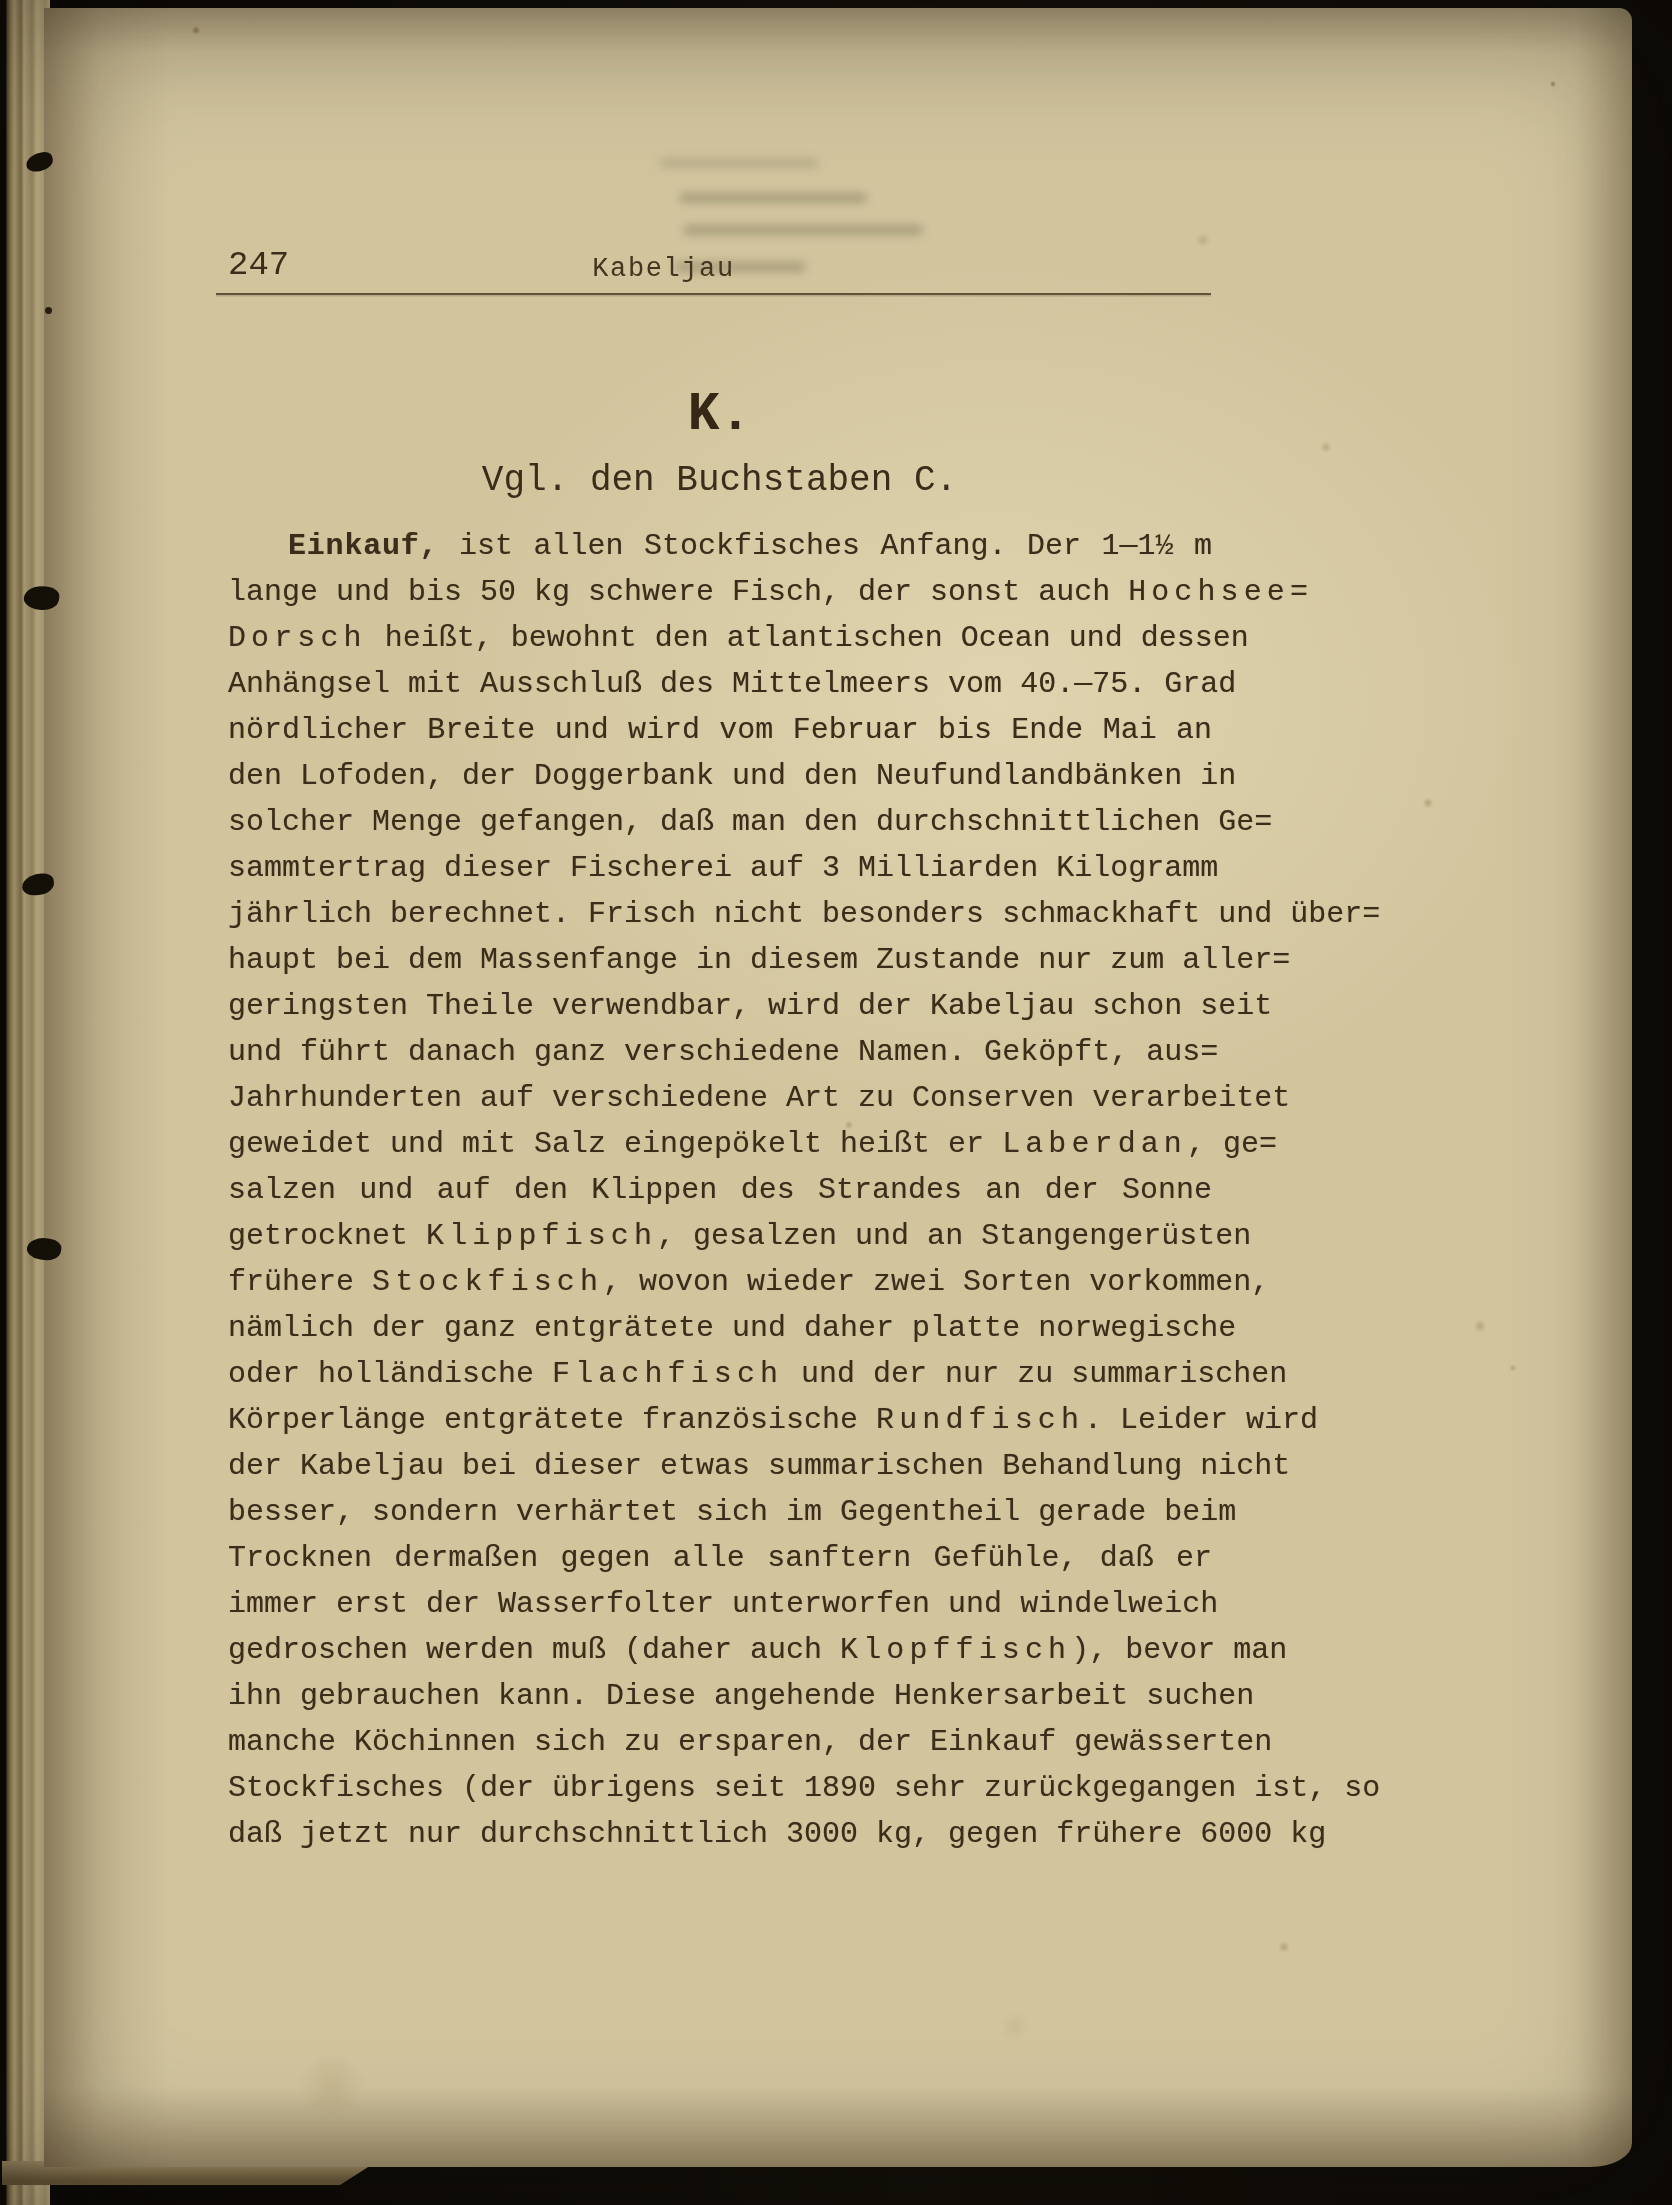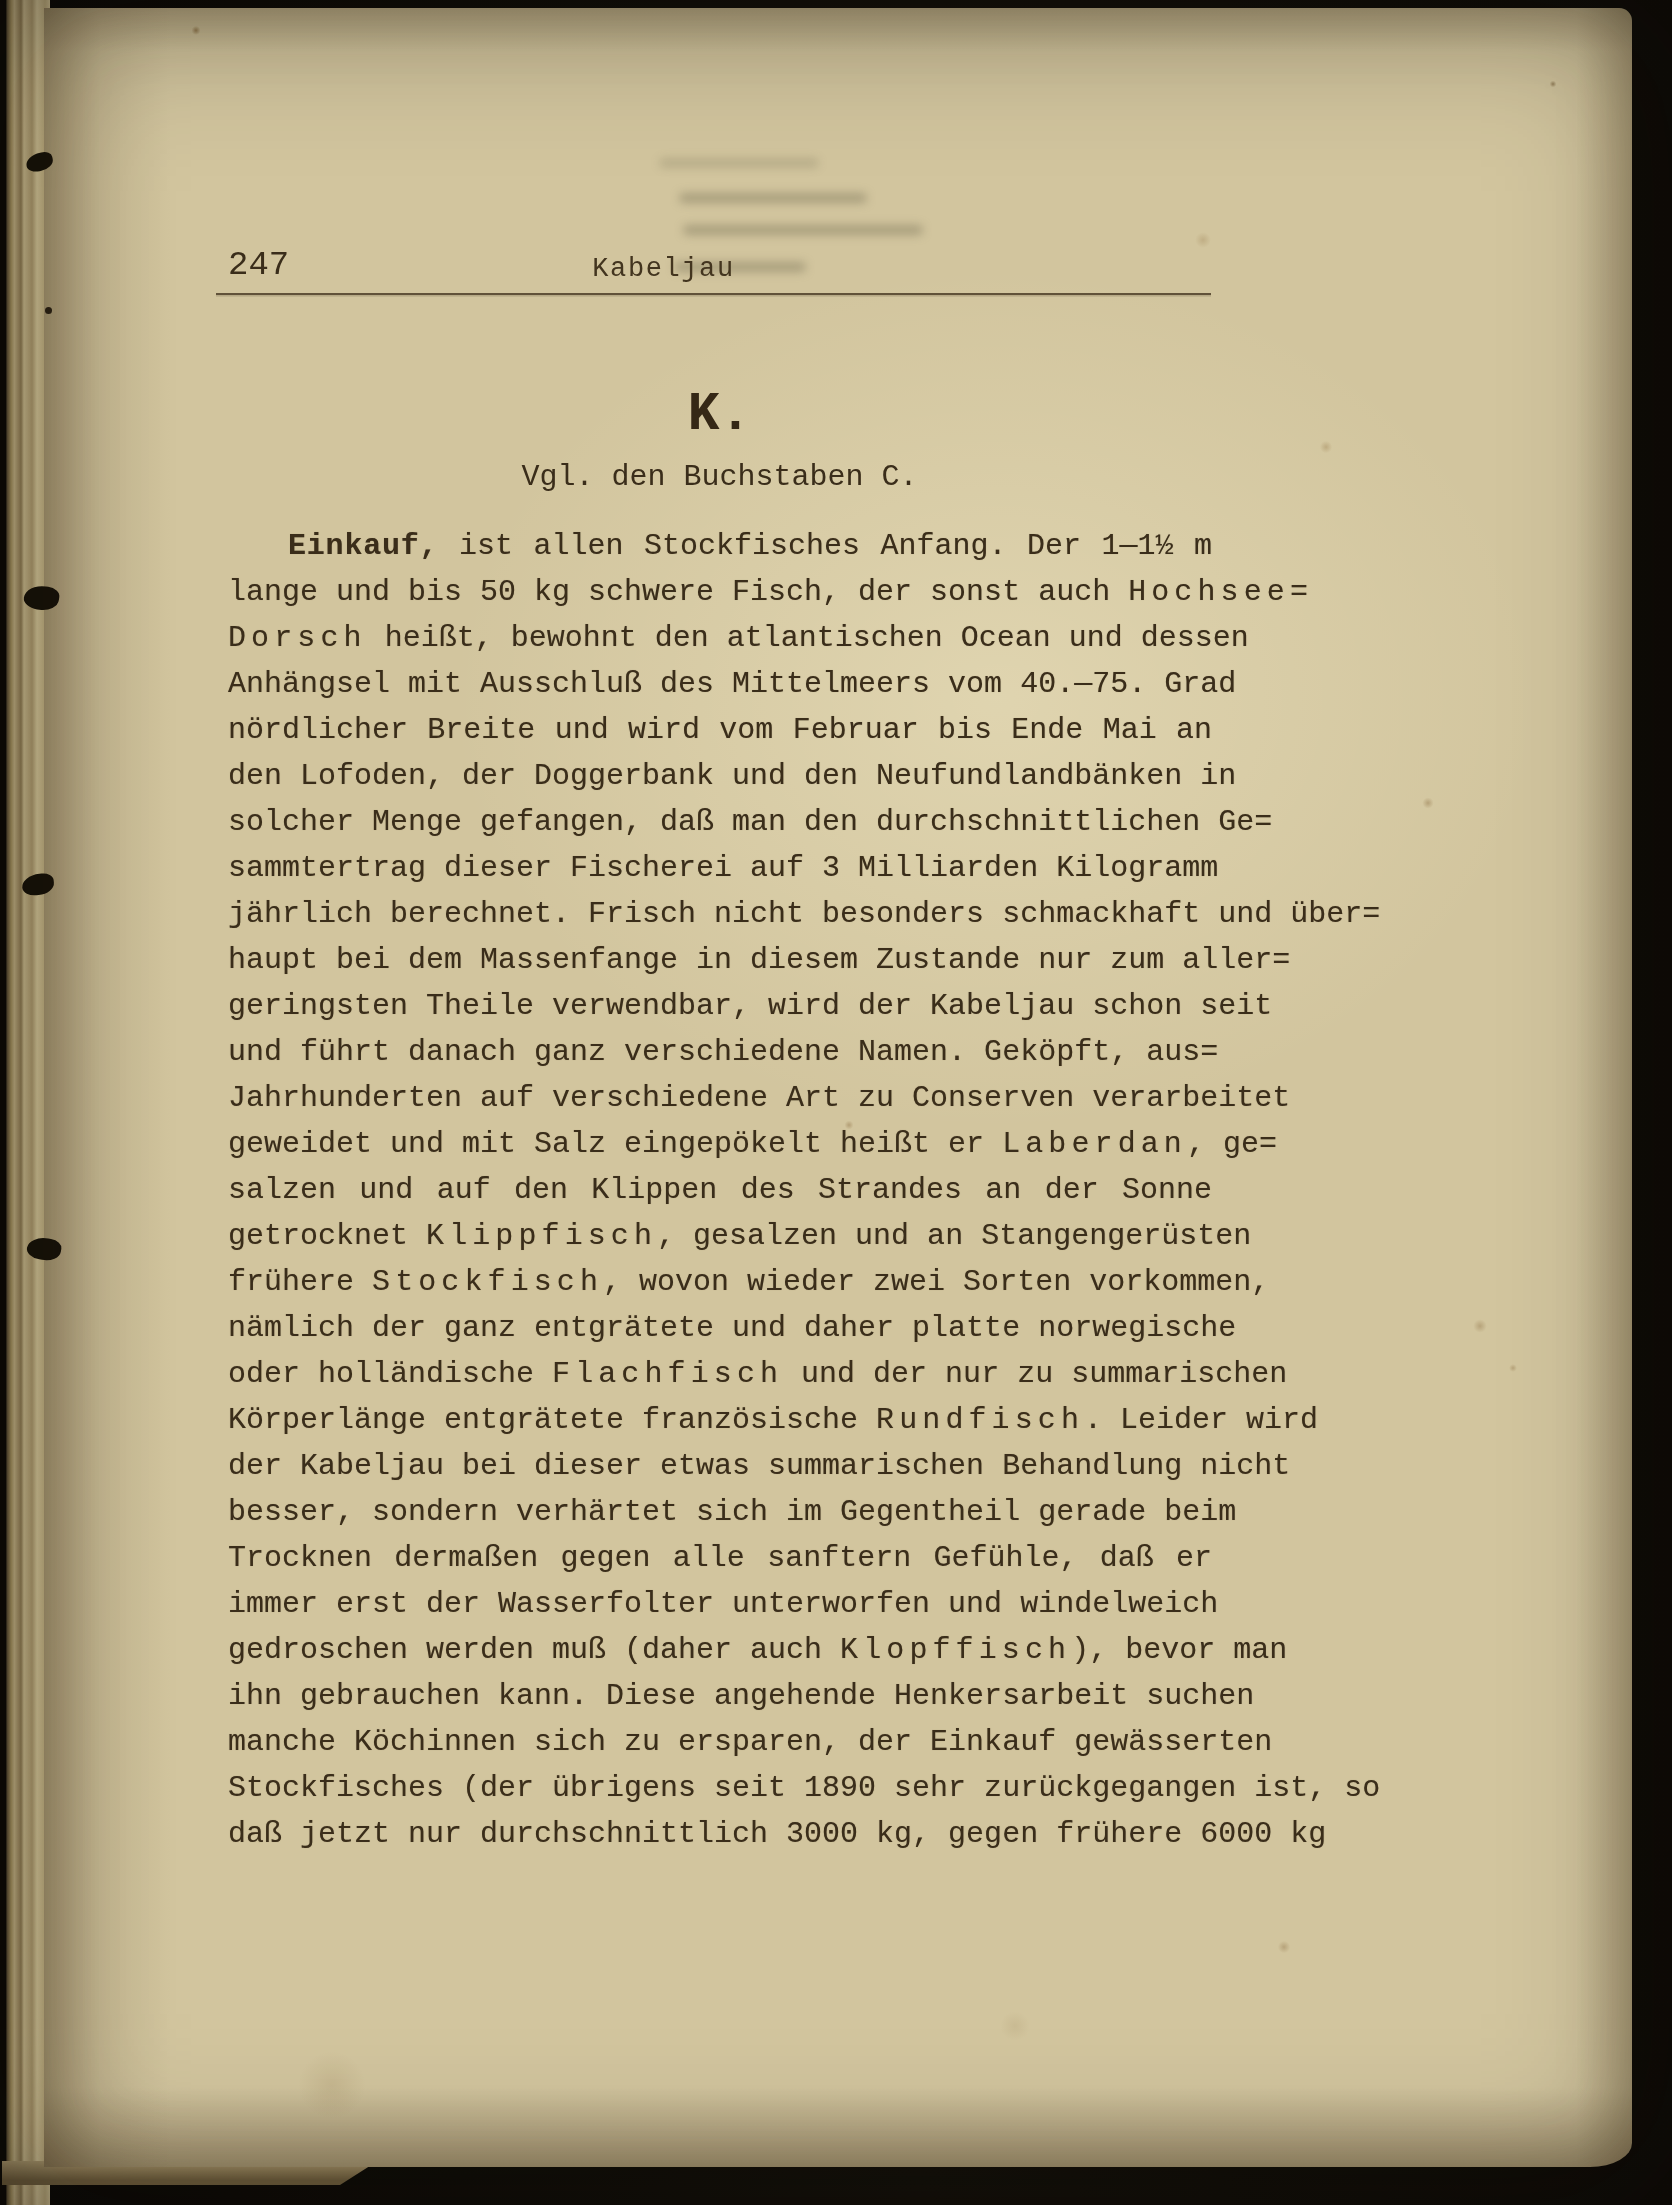--- a/index.html
+++ b/index.html
@@ -80,21 +80,21 @@
     position:absolute;left:172px;top:285px;width:995px;height:1.6px;
     background:#4e3e28;box-shadow:0 1.6px 0 rgba(78,62,40,.25);opacity:.85;
   }
   .section-heading{
     position:absolute;left:184px;top:377px;width:983px;
     text-align:center;font-size:53px;font-weight:bold;color:#35281633;
     color:#352816;
   }
   .section-subheading{
     position:absolute;left:184px;top:452px;width:983px;
-    text-align:center;font-size:30px;color:#3a2d1a;
+    text-align:center;font-size:36px;color:#3a2d1a;
   }
   .article{position:absolute;left:184px;top:515px;width:984px;}
   .tline{
     font-size:30px;line-height:46px;height:46px;white-space:nowrap;
     text-align:justify;text-align-last:justify;
     color:#3a2d1a;text-shadow:0 0 0.8px rgba(58,45,26,.35);
   }
   .tline.indent{text-indent:60px;}
   .lead{font-weight:bold;letter-spacing:0.8px;}
   .spaced{letter-spacing:.17em;margin-top:36px;}

